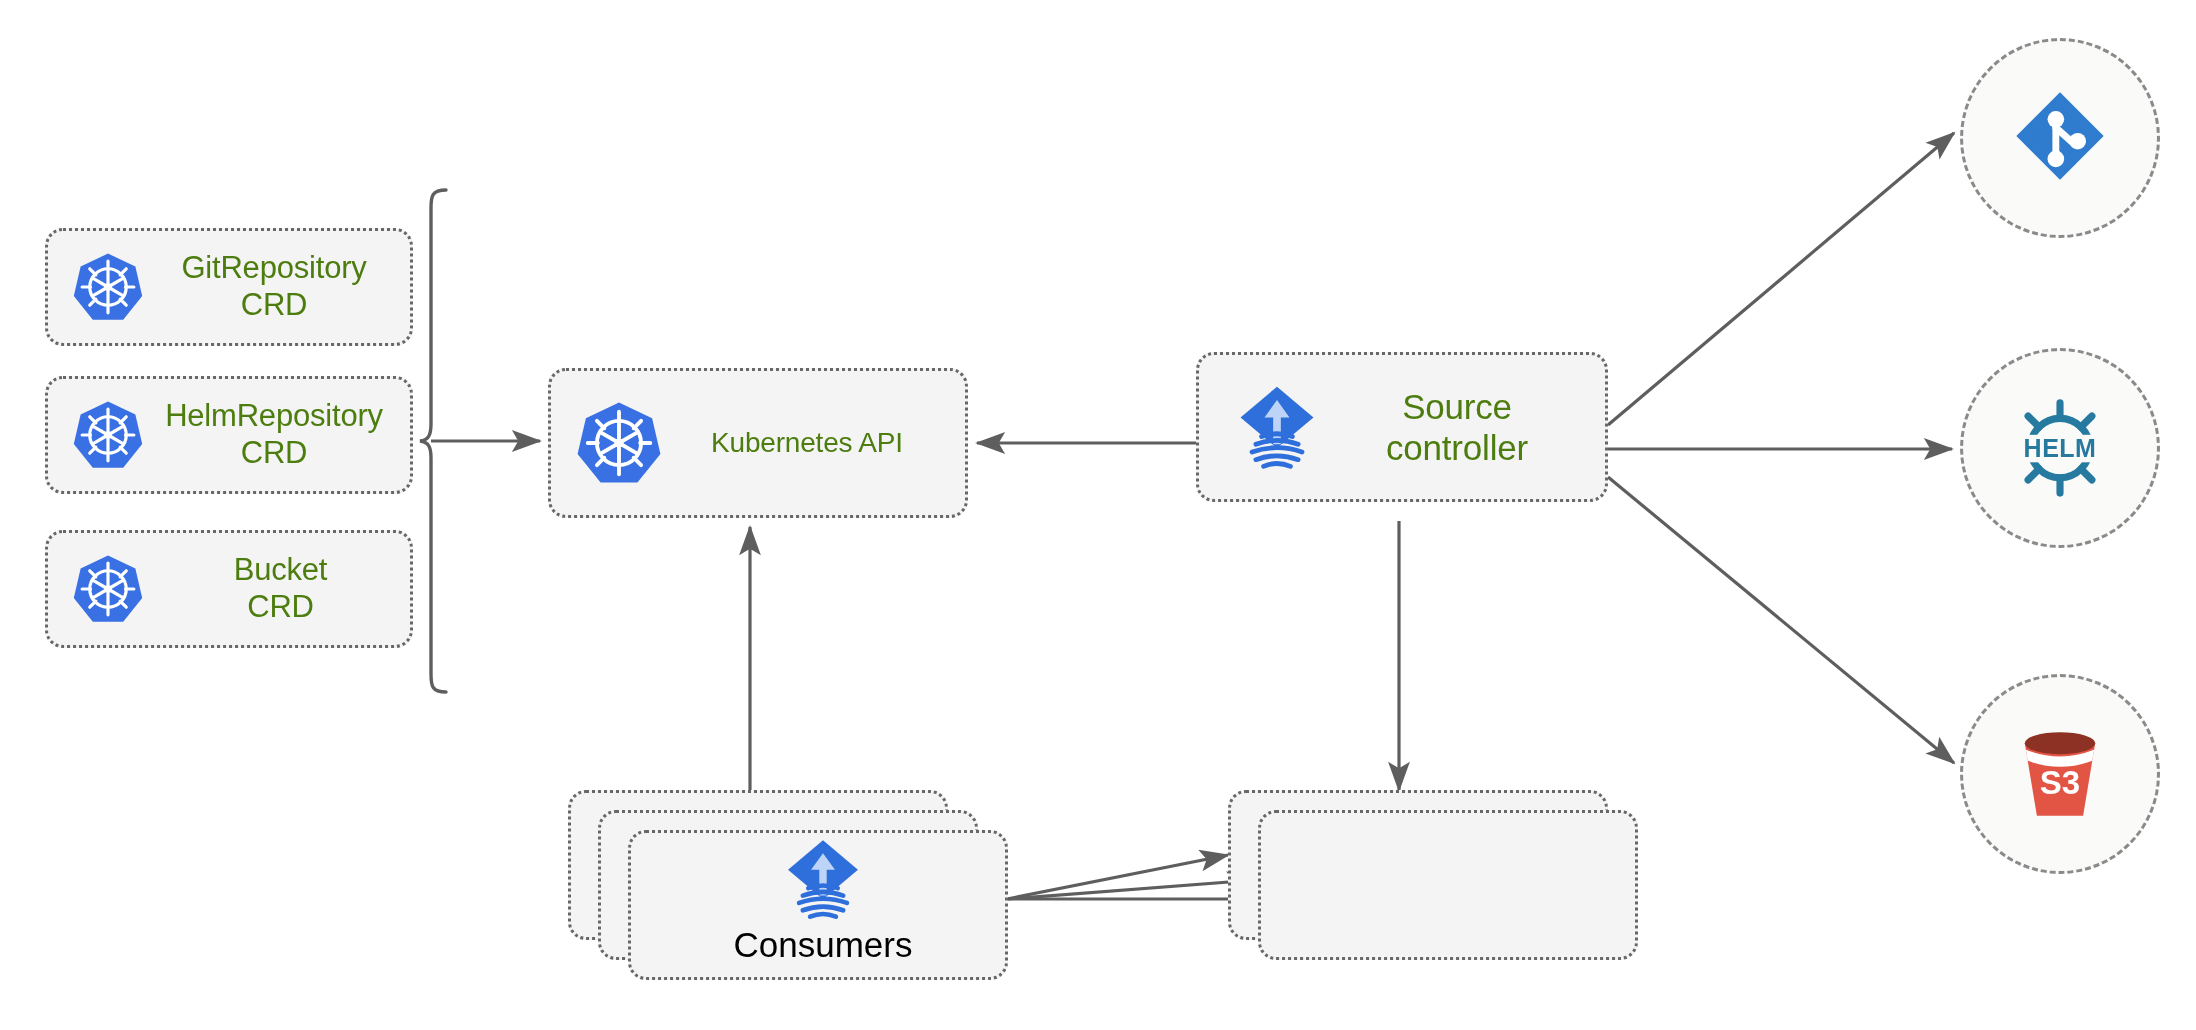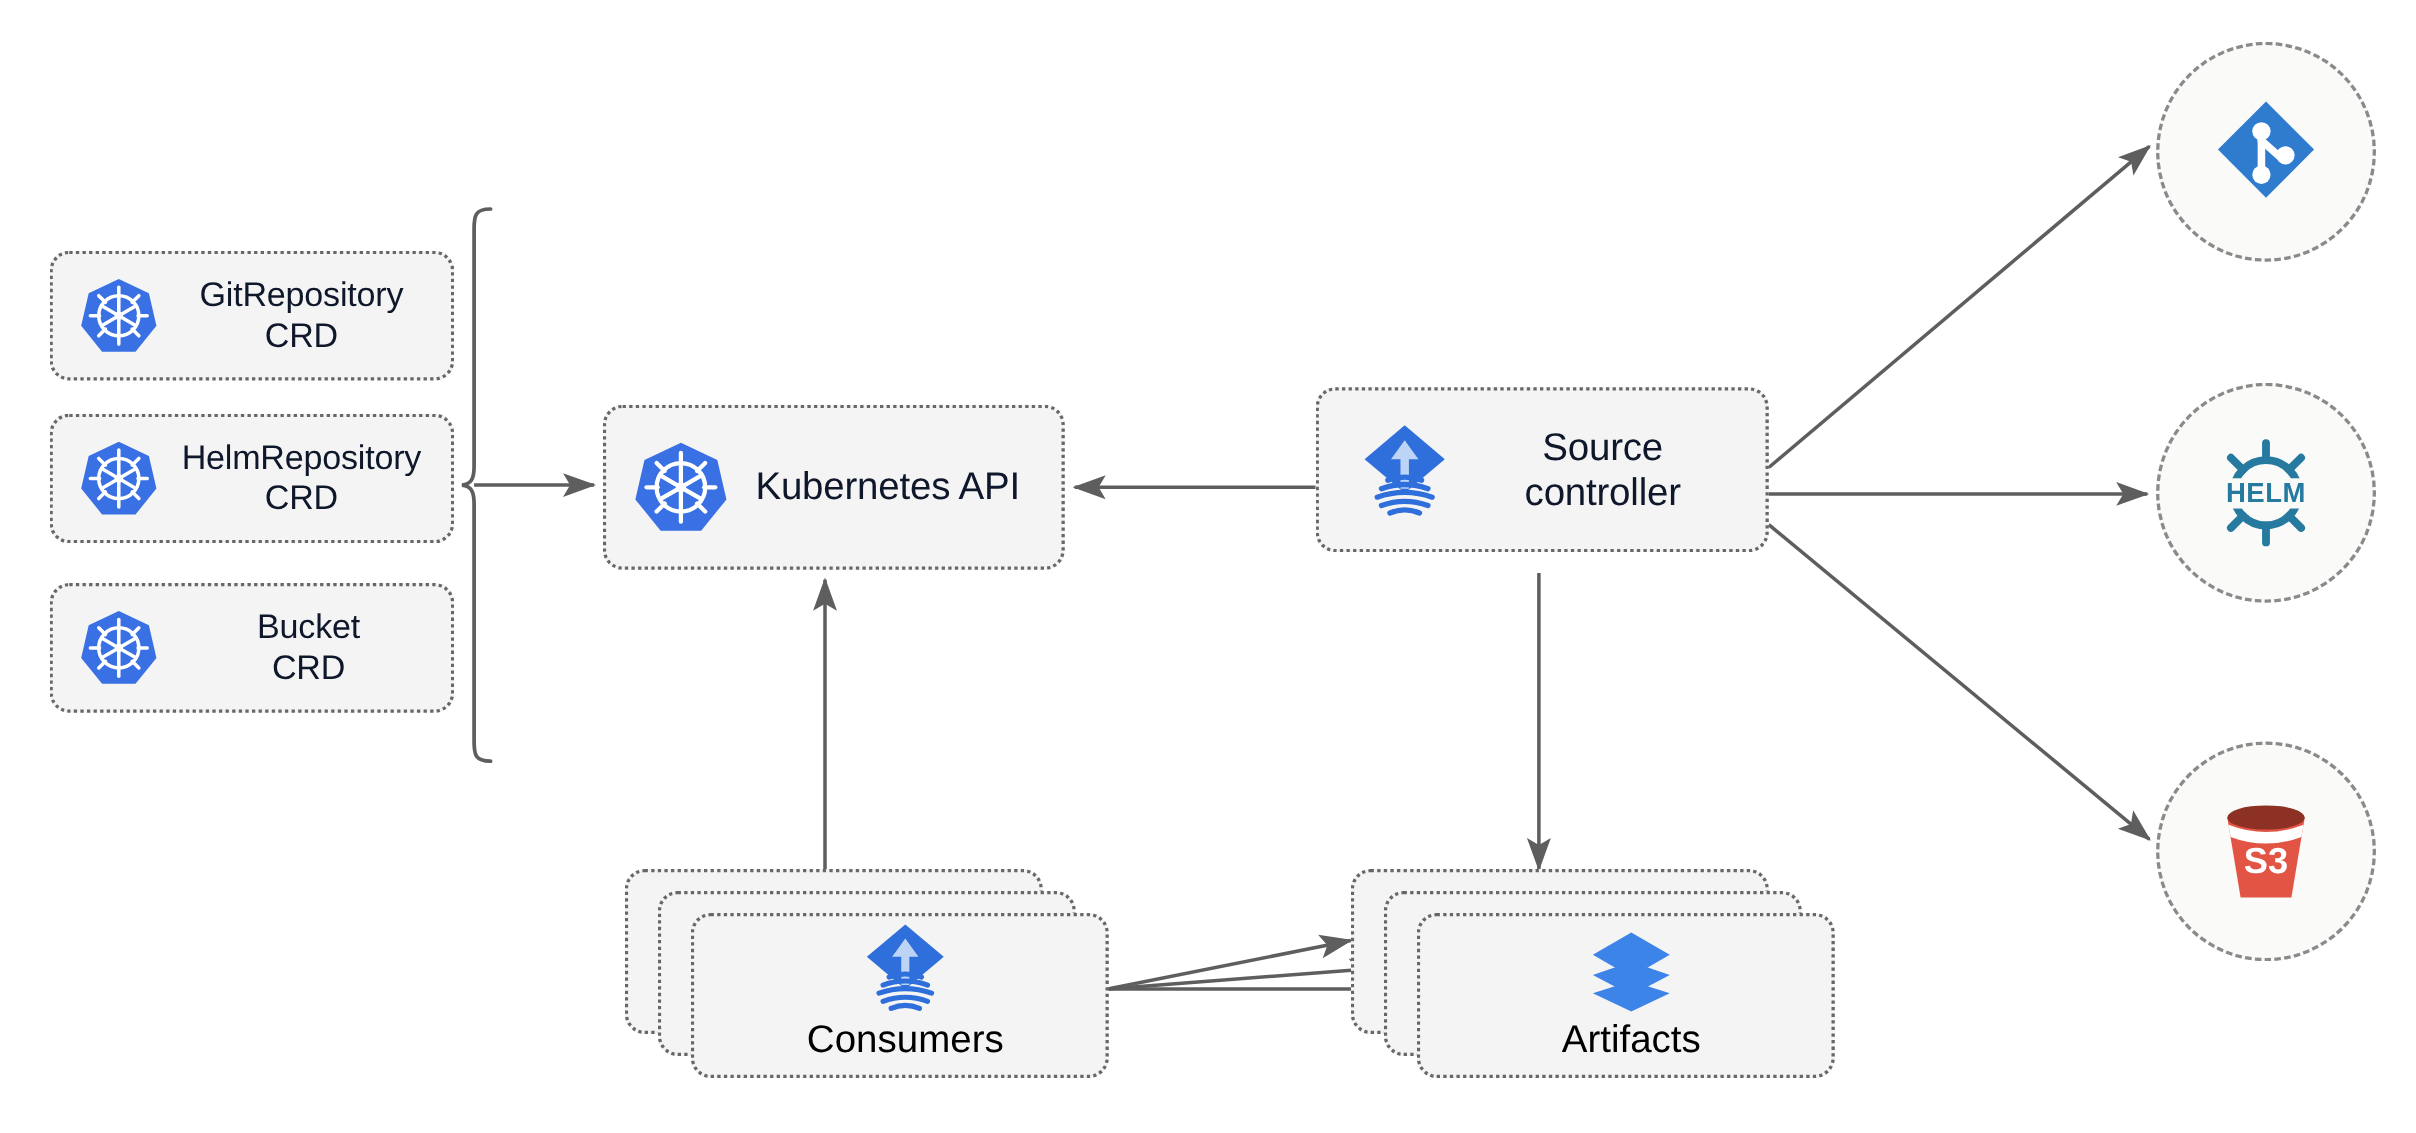--- a/index.html
+++ b/index.html
@@ -39,21 +39,21 @@
   }
   .card .icon-slot {
     flex: 0 0 auto;
     display: flex;
     align-items: center;
     justify-content: center;
   }
   .card .label {
     flex: 1 1 auto;
     text-align: center;
-    color: #0f172a;
+    color: #4d7c0f;
     line-height: 1.18;
     white-space: pre-line;
     letter-spacing: -0.2px;
   }
   
   .crd-card {
     width: 368px;
     height: 118px;
     left: 45px;
     padding-left: 22px;
@@ -67,21 +67,21 @@
   
   #k8s-api {
     left: 548px;
     top: 368px;
     width: 420px;
     height: 150px;
     padding-left: 22px;
     padding-right: 16px;
   }
   #k8s-api .icon-slot { width: 92px; height: 92px; }
-  #k8s-api .label { font-size: 35px; }
+  #k8s-api .label { font-size: 28px; }
   
   #source-controller {
     left: 1196px;
     top: 352px;
     width: 412px;
     height: 150px;
     padding-left: 30px;
     padding-right: 16px;
   }
   #source-controller .icon-slot { width: 96px; height: 96px; }
@@ -320,30 +320,20 @@
           </g>
         </svg>
       </span>
       <span class="label">Consumers</span>
     </div>
   </div>
 
   <div class="stack" id="artifacts-stack">
     <div class="layer" style="left:0px; top:0px; width:380px; height:150px;"></div>
     <div class="layer" style="left:30px; top:20px; width:380px; height:150px;"></div>
-    <div class="layer front" style="left:60px; top:40px; width:380px; height:150px;">
-      <span class="icon-slot">
-        <svg viewBox="0 0 100 100" width="92" height="92">
-          <path d="M50 16 L88 38 L50 60 L12 38 Z" fill="#3d84e8"></path>
-          <path d="M50 45 L88 58 L50 78 L12 58 Z" fill="#3d84e8"></path>
-          <path d="M50 64 L88 76 L50 94 L12 76 Z" fill="#3d84e8"></path>
-        </svg>
-      </span>
-      <span class="label">Artifacts</span>
-    </div>
   </div>
 
   <div class="ext-circle" id="ext-git">
     <span>
       <svg viewBox="0 0 100 100" width="104" height="104">
         <path d="M50 8 L92 50 L50 92 L8 50 Z" fill="#2f7cce"></path>
         <g stroke="#ffffff" stroke-width="6.6" fill="none" stroke-linecap="round">
           <line x1="46" y1="30" x2="46" y2="74"></line>
           <path d="M46 42 L64 58"></path>
         </g>

